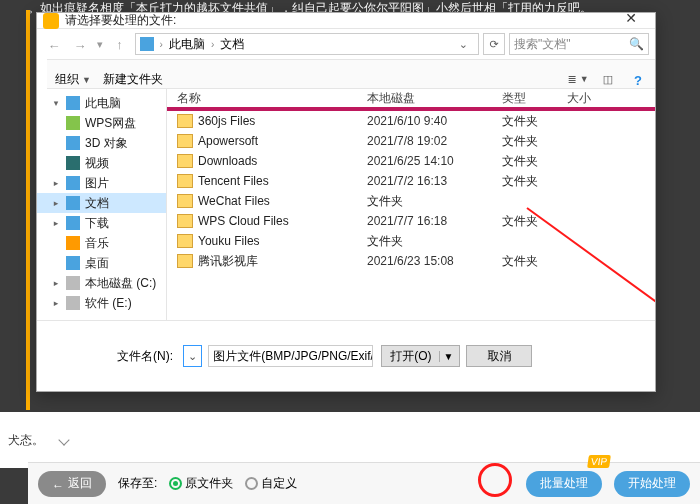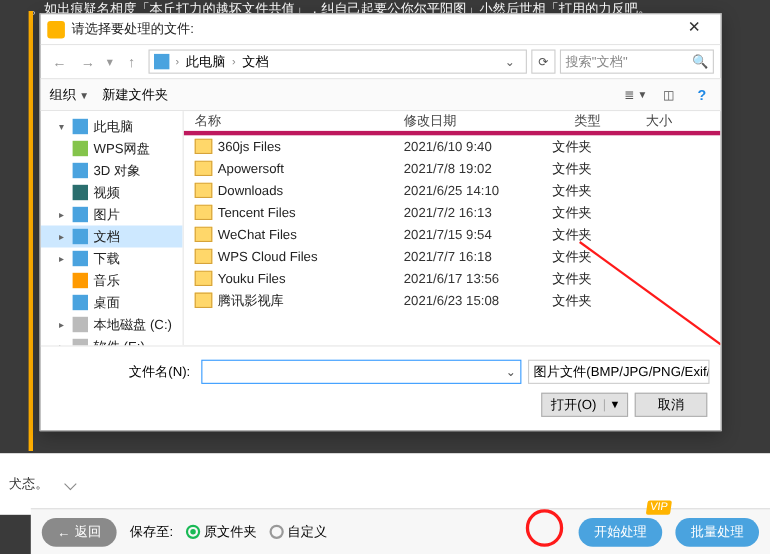--- a/index.html
+++ b/index.html
@@ -6,56 +6,56 @@
   body { width: 700px; height: 504px; background: #3a3a3a; position: relative; overflow: hidden; }
   .bg-text { position: absolute; top: 0; left: 28px; right: 10px; color: #fff; font-size: 12px; white-space: nowrap; overflow: hidden; }
   .bg-status { position: absolute; left: 0px; top: 430px; color: #333; background: #fff; font-size: 12px; padding: 2px 8px; }
   .white-bg { position: absolute; left: 0; top: 412px; right: 0; height: 56px; background: #fff; }
   .orange-bar { position: absolute; left: 26px; top: 10px; width: 4px; height: 400px; background: #ffae00; }
   .dialog {
     position: absolute; left: 36px; top: 12px; width: 620px; height: 380px;
     background: #fff; border: 1px solid #aaa; box-shadow: 0 4px 16px rgba(0,0,0,0.3);
     display: flex; flex-direction: column;
   }
-  .titlebar { height: 28px; display: flex; align-items: center; padding: 0 6px; border-bottom: 1px solid #e5e5e5; }
+  .titlebar { height: 16px; display: flex; align-items: center; padding: 0 6px; border-bottom: 1px solid #e5e5e5; }
   .title-icon { width:16px; height:16px; background:#ffb400; border-radius:3px; margin-right:6px; display:inline-block;}
   .title-text { font-size: 12px; flex:1; color:#222; }
   .close-btn { width: 36px; height: 22px; text-align:center; font-size:14px; color:#333; cursor:pointer;}
   .addrbar { height: 30px; display:flex; align-items:center; padding: 2px 6px; gap:4px;}
   .nav-arrow { width:22px; height:22px; border-radius:50%; color:#999; display:flex;align-items:center;justify-content:center;font-size:13px;}
   .nav-sep { color:#999; font-size:11px; padding:0 2px;}
   .path-box { flex:1; height:22px; border:1px solid #ccc; display:flex; align-items:center; font-size:12px; padding:0 4px; gap:4px;}
   .path-box .ico { width:14px; height:14px; background:#4aa3df;}
   .path-box .chev { color:#888; font-size:10px; padding:0 2px;}
   .path-box .drop { margin-left:auto; color:#666; font-size:11px; padding:0 6px;}
   .path-refresh { width:22px;height:22px;border:1px solid #ccc;display:flex;align-items:center;justify-content:center;font-size:11px;color:#555;}
   .search-box { width:140px; height:22px; border:1px solid #ccc; display:flex; align-items:center; font-size:12px; color:#888; padding:0 4px;}
   .search-box .mag { margin-left:auto; font-size:12px;}
-  .toolbar { height:30px; border-top:1px solid #e5e5e5; border-bottom:1px solid #e5e5e5; display:flex; align-items:center; padding:0 8px; font-size:12px; gap:12px; background:#fafafa;}
+  .toolbar { height:30px; border-top:1px solid #e5e5e5; border-bottom:1px solid #e5e5e5; display:flex; align-items:flex-end; padding:0 8px; font-size:12px; gap:12px; background:#fafafa;margin-left:10px;}
   .toolbar .drop-sm { font-size:9px; color:#555; margin-left:3px;}
   .toolbar .spacer { flex:1;}
   .toolbar .vbtn { width:18px;height:18px; border:1px solid transparent; display:inline-flex;align-items:center;justify-content:center;color:#555;font-size:11px;}
   .toolbar .help { color:#1e88e5; font-size:13px; font-weight:bold; width:18px;text-align:center;}
   .body { flex:1; display:flex; overflow:hidden; position:relative;}
   .tree { width:130px; border-right:1px solid #e5e5e5; background:#fff; overflow:hidden; font-size:12px; padding-top:4px;}
   .tree-item { display:flex; align-items:center; height:20px; padding-left:14px; gap:5px; color:#222; white-space:nowrap;}
   .tree-item.sel { background:#cde8ff;}
   .tree-item .ti-icon { width:14px; height:14px; flex-shrink:0;}
   .ico-pc{background:#4aa3df;} .ico-wps{background:#84c44b;} .ico-3d{background:#4aa3df;} .ico-vid{background:#2a6e6e;}
   .ico-pic{background:#4aa3df;} .ico-doc{background:#4aa3df;} .ico-dl{background:#4aa3df;}
   .ico-mus{background:#ff9a00;} .ico-desk{background:#4aa3df;} .ico-disk{background:#bbb;}
   .tree-caret{width:10px;font-size:9px;color:#666;display:inline-block;text-align:center;}
   .list { flex:1; overflow:hidden; font-size:12px; position:relative;}
   .list-head { display:flex; height:22px; align-items:center; color:#444; border-bottom:4px solid #be185d;}
-  .col-name{ width:200px; padding-left:10px;} .col-date{width:135px;} .col-type{width:65px;margin-left:20px;} .col-size{flex:1;}
+  .col-name{ width:200px; padding-left:10px;} .col-date{width:135px;} .col-type{width:65px;} .col-size{flex:1;}
   .list-row { display:flex; height:20px; align-items:center; color:#222;}
   .fico { width:16px;height:14px;background:#ffd76a;border:1px solid #d6a33a;margin-right:5px;display:inline-block;}
   .col-name-cell{ width:200px; padding-left:10px; display:flex; align-items:center; white-space:nowrap; overflow:hidden;}
   .col-date-cell{width:135px; color:#333;} .col-type-cell{width:65px;} 
-  .bottom { border-top:1px solid #e5e5e5; padding:12px 10px; display:flex; flex-direction:column; gap:8px; font-size:12px;}
+  .bottom { border-top:1px solid #e5e5e5; padding:24px 10px; display:flex; flex-direction:row; gap:8px; font-size:12px;}
   .fn-row { display:flex; align-items:center; gap:6px;}
   .fn-label{ width:130px; text-align:right; padding-right:4px;}
   .fn-input{ flex:1; height:22px; border:1px solid #3399ff; padding:0 4px; display:flex; align-items:center;}
   .fn-input .drop{margin-left:auto;color:#555;font-size:11px;}
   .filter-sel{ width:165px; height:22px; border:1px solid #ccc; padding:0 4px; display:flex; align-items:center; white-space:nowrap; overflow:hidden;}
   .btn-row { display:flex; justify-content:flex-end; gap:6px; padding-right:2px;}
   .win-btn { height:22px; min-width:66px; border:1px solid #adadad; background:#e1e1e1; font-size:12px; display:inline-flex;align-items:center;justify-content:center; padding:0 8px; gap:3px;}
   .win-btn.split{padding-right:2px;}
   .win-btn .dd{ border-left:1px solid #adadad; padding:0 4px; margin-left:4px; font-size:10px;}
   .arrow-line {
@@ -168,21 +168,21 @@
         </div>
         <div class="tree-item">
           <span class="tree-caret">▸</span>
           <span class="ti-icon ico-disk"></span>
           <span>软件 (E:)</span>
         </div>
       </div>
     <div class="list">
       <div class="list-head">
         <div class="col-name">名称</div>
-        <div class="col-date">修改日期</div>
+        <div class="col-date">本地磁盘</div>
         <div class="col-type">类型</div>
         <div class="col-size">大小</div>
       </div>
       <div id="rows">
           <div class="list-row">
             <div class="col-name-cell">
               <span class="fico"></span>
               <span>360js Files</span>
             </div>
             <div class="col-date-cell">2021/6/10 9:40</div>
@@ -210,37 +210,35 @@
               <span>Tencent Files</span>
             </div>
             <div class="col-date-cell">2021/7/2 16:13</div>
             <div class="col-type-cell">文件夹</div>
           </div>
           <div class="list-row">
             <div class="col-name-cell">
               <span class="fico"></span>
               <span>WeChat Files</span>
             </div>
-            <div class="col-date-cell">2021/7/15 9:54</div>
             <div class="col-type-cell">文件夹</div>
           </div>
           <div class="list-row">
             <div class="col-name-cell">
               <span class="fico"></span>
               <span>WPS Cloud Files</span>
             </div>
             <div class="col-date-cell">2021/7/7 16:18</div>
             <div class="col-type-cell">文件夹</div>
           </div>
           <div class="list-row">
             <div class="col-name-cell">
               <span class="fico"></span>
               <span>Youku Files</span>
             </div>
-            <div class="col-date-cell">2021/6/17 13:56</div>
             <div class="col-type-cell">文件夹</div>
           </div>
           <div class="list-row">
             <div class="col-name-cell">
               <span class="fico"></span>
               <span>腾讯影视库</span>
             </div>
             <div class="col-date-cell">2021/6/23 15:08</div>
             <div class="col-type-cell">文件夹</div>
           </div>
@@ -274,15 +272,15 @@
 
 <div class="vip-flag">VIP</div>
 <div class="hl-ring"></div>
 
 <div class="action-bar">
   <div class="pill-btn">← <span>返回</span></div>
   <span>保存至:</span>
   <span><span class="radio checked"></span><span>原文件夹</span></span>
   <span><span class="radio"></span><span>自定义</span></span>
   <span style="flex:1"></span>
+  <div class="pill-btn primary">批量处理</div>
   <div class="pill-btn primary">开始处理</div>
-  <div class="pill-btn primary">批量处理</div>
 </div>
 
 </body></html>

